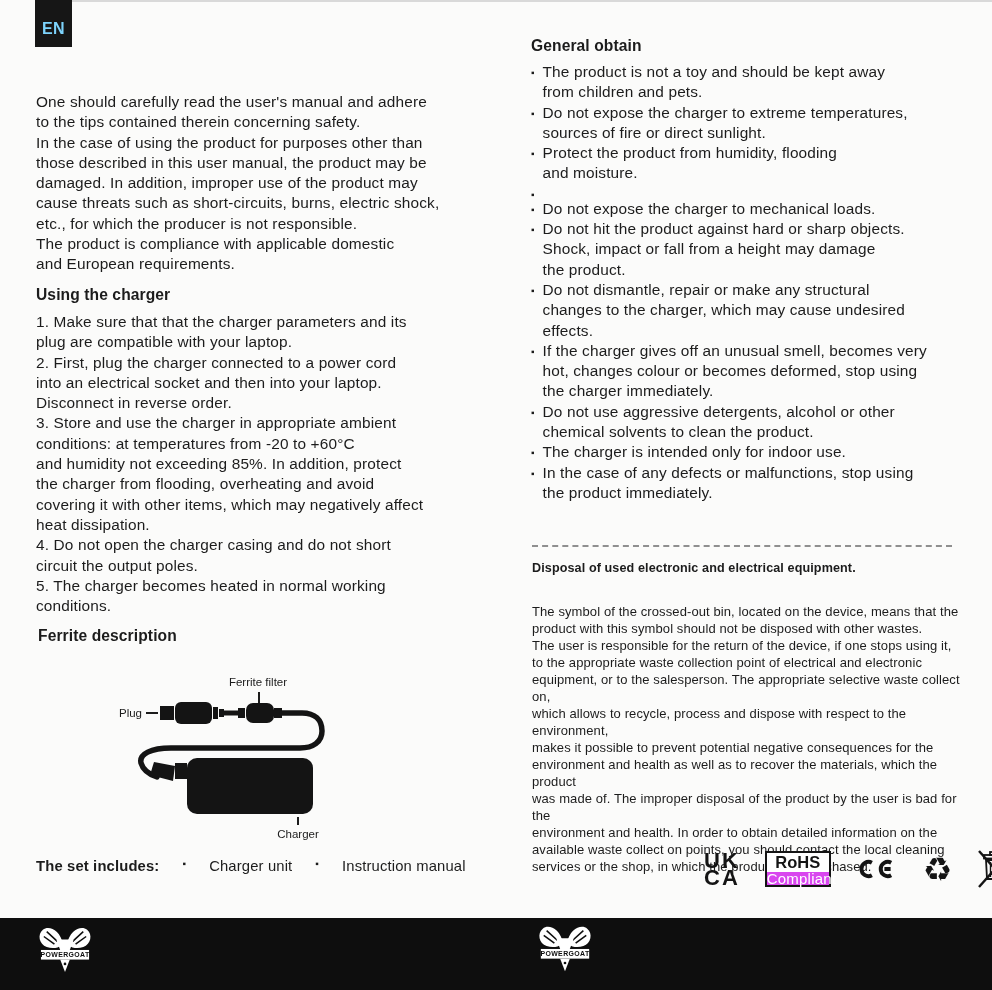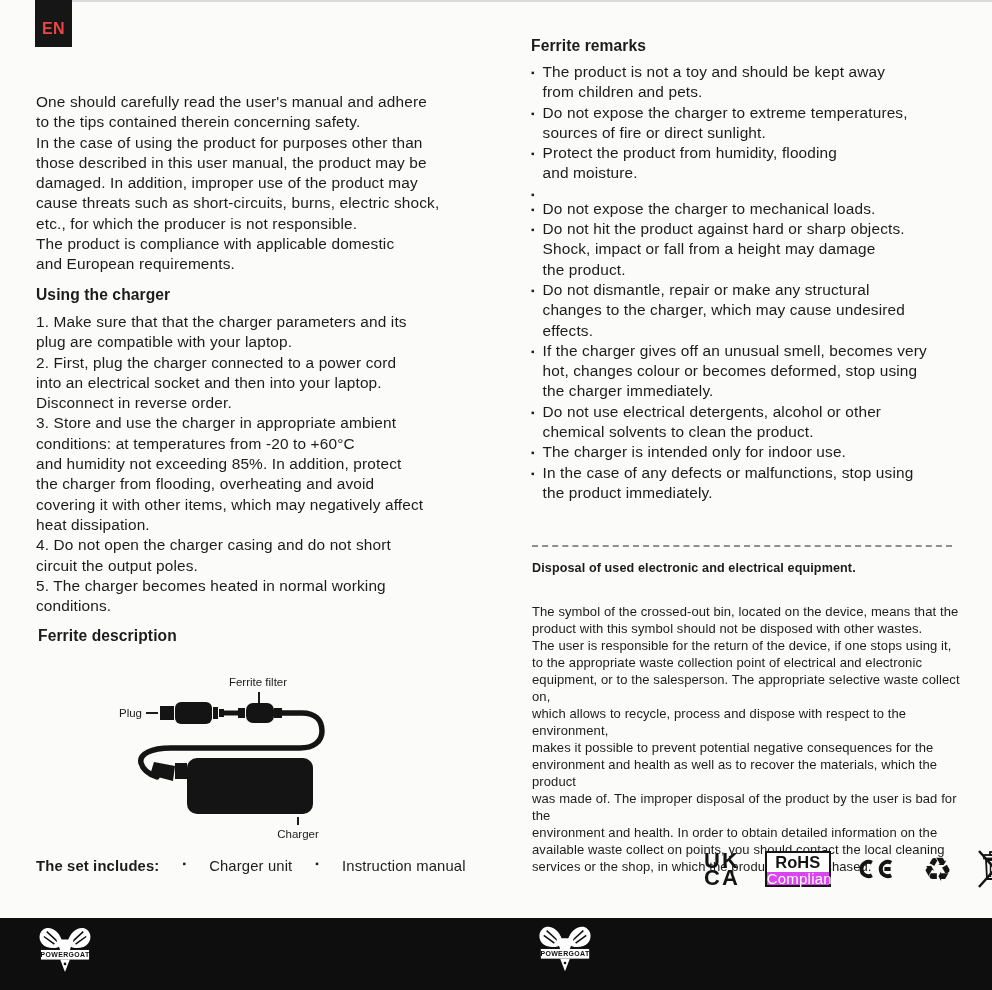--- a/index.html
+++ b/index.html
@@ -5,21 +5,21 @@
   html,body{margin:0;padding:0;background:#e9e9e9;}
   .page{
     position:relative;width:992px;height:990px;margin:0 auto;
     background:#fbfbfa;overflow:hidden;
     font-family:"Liberation Sans","DejaVu Sans",sans-serif;
     color:#1c1c1c;
   }
   .scan-top-edge{position:absolute;left:70px;top:0;width:922px;height:2px;background:#d9d9d9;}
   .lang-badge{
     position:absolute;left:35px;top:0;width:37px;height:47px;background:#161616;
-    color:#ef4444;font-weight:bold;font-size:16px;
+    color:#7dd3fc;font-weight:bold;font-size:16px;
     display:flex;align-items:flex-end;justify-content:center;padding-bottom:9px;box-sizing:border-box;
     letter-spacing:.5px;
   }
   .h1{position:absolute;font-weight:bold;font-size:15.6px;letter-spacing:.1px;}
   .body-text{
     position:absolute;font-size:15.4px;line-height:20.3px;letter-spacing:.15px;
     white-space:pre-line;width:452px;
   }
   
   .safety-title{left:36px;top:66px;}
@@ -127,21 +127,21 @@
   </svg>
 
   <div class="set-line">
     <span class="lbl">The set includes:</span>
     <span class="sq-bullet">▪</span>
     <span>Charger unit</span>
     <span class="sq-bullet">▪</span>
     <span>Instruction manual</span>
   </div>
 
-  <div class="h1 general-title">Ferrite remarks</div>
+  <div class="h1 general-title">General obtain</div>
 
   <ul class="bullet-list">
 
       <li>
         <span class="sq-bullet">▪</span>
         <span class="txt">The product is not a toy and should be kept away
 from children and pets.</span>
       </li>
 
       <li>
@@ -181,21 +181,21 @@
 
       <li>
         <span class="sq-bullet">▪</span>
         <span class="txt">If the charger gives off an unusual smell, becomes very
 hot, changes colour or becomes deformed, stop using
 the charger immediately.</span>
       </li>
 
       <li>
         <span class="sq-bullet">▪</span>
-        <span class="txt">Do not use electrical detergents, alcohol or other
+        <span class="txt">Do not use aggressive detergents, alcohol or other
 chemical solvents to clean the product.</span>
       </li>
 
       <li>
         <span class="sq-bullet">▪</span>
         <span class="txt">The charger is intended only for indoor use.</span>
       </li>
 
       <li>
         <span class="sq-bullet">▪</span>

